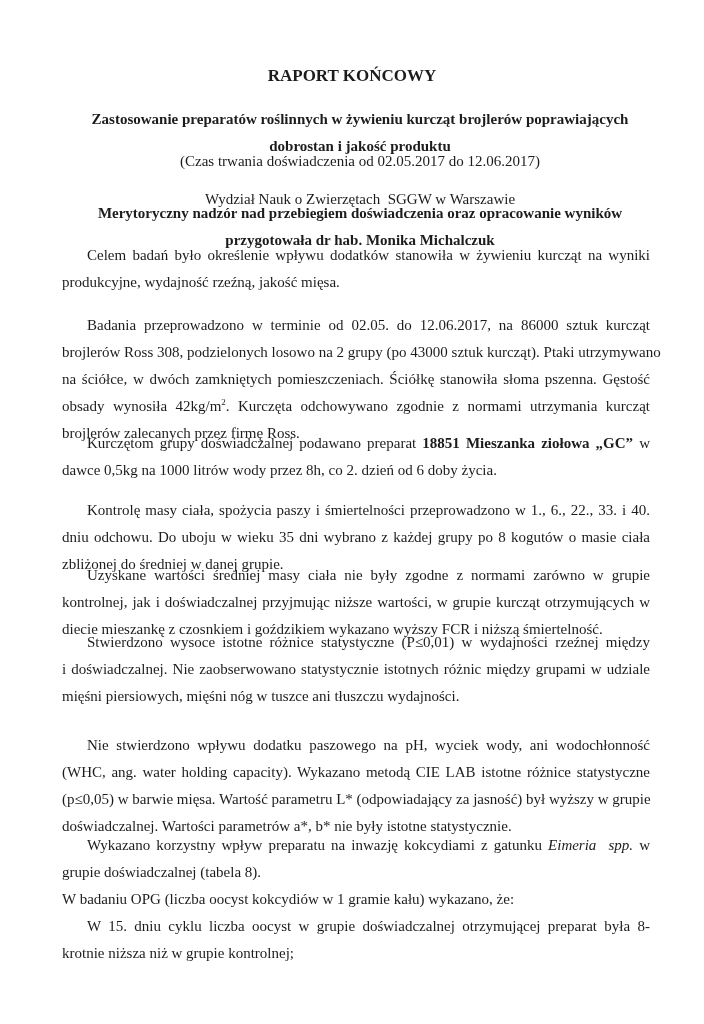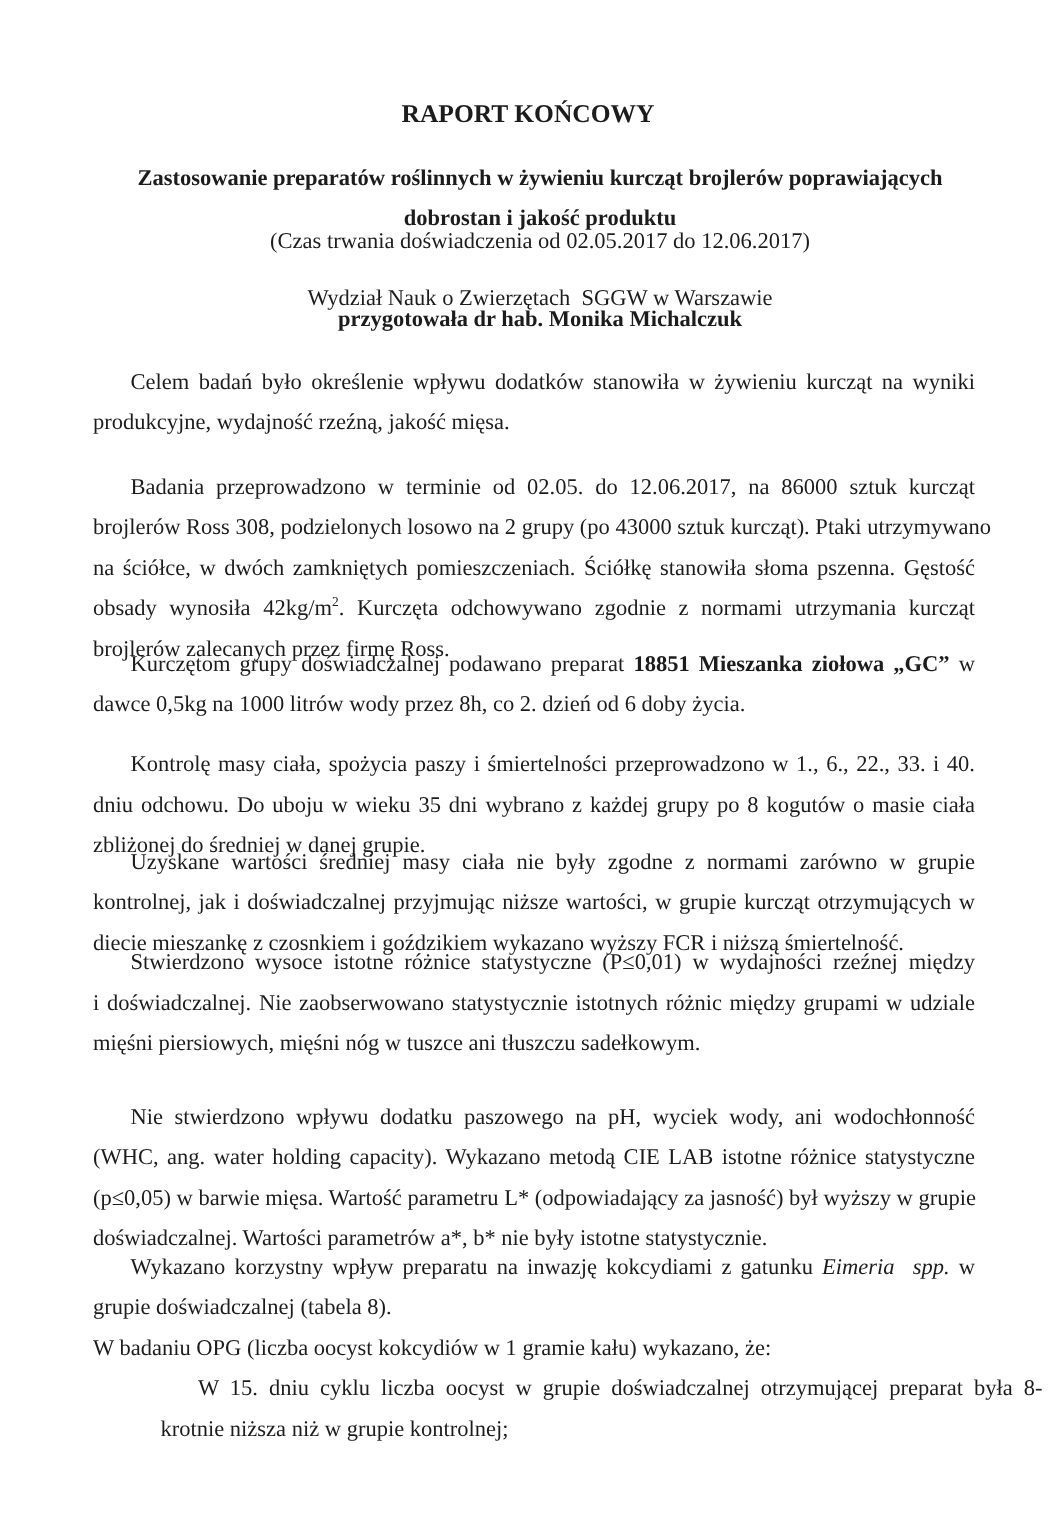--- a/index.html
+++ b/index.html
@@ -30,20 +30,21 @@
 
   <div class="sub bold" style="top:106px;">
     <div>Zastosowanie preparatów roślinnych w żywieniu kurcząt brojlerów poprawiających</div>
     <div>dobrostan i jakość produktu</div>
   </div>
 
   <div class="sub" style="top:148px;">(Czas trwania doświadczenia od 02.05.2017 do 12.06.2017)</div>
   <div class="sub" style="top:186px; white-space:pre;">Wydział Nauk o Zwierzętach  SGGW w Warszawie</div>
 
   <div class="sub bold" style="top:200px;">
+    <div>Merytoryczny nadzór nad przebiegiem doświadczenia oraz opracowanie wyników</div>
     <div>przygotowała dr hab. Monika Michalczuk</div>
   </div>
 
   <div class="para" style="top:242px;">
     <span class="line"><span class="indent"></span><span>Celem badań było określenie wpływu dodatków stanowiła w żywieniu kurcząt na wyniki</span></span>
     <span class="line last"><span>produkcyjne, wydajność rzeźną, jakość mięsa.</span></span>
   </div>
 
   <div class="para" style="top:312px;">
     <span class="line"><span class="indent"></span><span>Badania przeprowadzono w terminie od 02.05. do 12.06.2017, na 86000 sztuk kurcząt</span></span>
@@ -66,37 +67,37 @@
 
   <div class="para" style="top:562px;">
     <span class="line"><span class="indent"></span><span>Uzyskane wartości średniej masy ciała nie były zgodne z normami zarówno w grupie</span></span>
     <span class="line"><span>kontrolnej, jak i doświadczalnej przyjmując niższe wartości, w grupie kurcząt otrzymujących w</span></span>
     <span class="line last"><span>diecie mieszankę z czosnkiem i goździkiem wykazano wyższy FCR i niższą śmiertelność.</span></span>
   </div>
 
   <div class="para" style="top:629px;">
     <span class="line"><span class="indent"></span><span>Stwierdzono wysoce istotne różnice statystyczne (P≤0,01) w wydajności rzeźnej między</span></span>
     <span class="line"><span>i doświadczalnej. Nie zaobserwowano statystycznie istotnych różnic między grupami w udziale</span></span>
-    <span class="line last"><span>mięśni piersiowych, mięśni nóg w tuszce ani tłuszczu sadełkowym.</span></span>
+    <span class="line last"><span>mięśni piersiowych, mięśni nóg w tuszce ani tłuszczu wydajności.</span></span>
   </div>
 
   <div class="para" style="top:732px;">
     <span class="line"><span class="indent"></span><span>Nie stwierdzono wpływu dodatku paszowego na pH, wyciek wody, ani wodochłonność</span></span>
     <span class="line"><span>(WHC, ang. water holding capacity). Wykazano metodą CIE LAB istotne różnice statystyczne</span></span>
     <span class="line"><span>(p≤0,05) w barwie mięsa. Wartość parametru L* (odpowiadający za jasność) był wyższy w grupie</span></span>
     <span class="line last"><span>doświadczalnej. Wartości parametrów a*, b* nie były istotne statystycznie.</span></span>
   </div>
 
   <div class="para" style="top:832px;">
     <span class="line"><span class="indent"></span><span>Wykazano korzystny wpływ preparatu na inwazję kokcydiami z gatunku </span><i style="white-space:pre;">Eimeria  spp.</i><span> w</span></span>
     <span class="line last"><span>grupie doświadczalnej (tabela 8).</span></span>
   </div>
 
   <div class="para" style="top:886px;">
     <span class="line last"><span>W badaniu OPG (liczba oocyst kokcydiów w 1 gramie kału) wykazano, że:</span></span>
   </div>
 
-  <div class="para" style="top:913px;margin-left:45px;">
+  <div class="para" style="top:913px;">
     <span class="line"><span class="indent"></span><span>W 15. dniu cyklu liczba oocyst w grupie doświadczalnej otrzymującej preparat była 8-</span></span>
     <span class="line last"><span>krotnie niższa niż w grupie kontrolnej;</span></span>
   </div>
 
 </div>
 
 </body></html>

